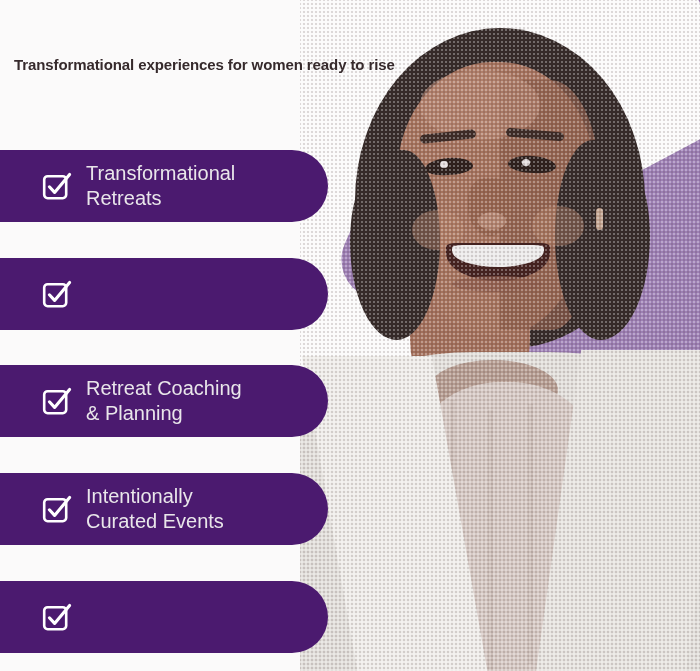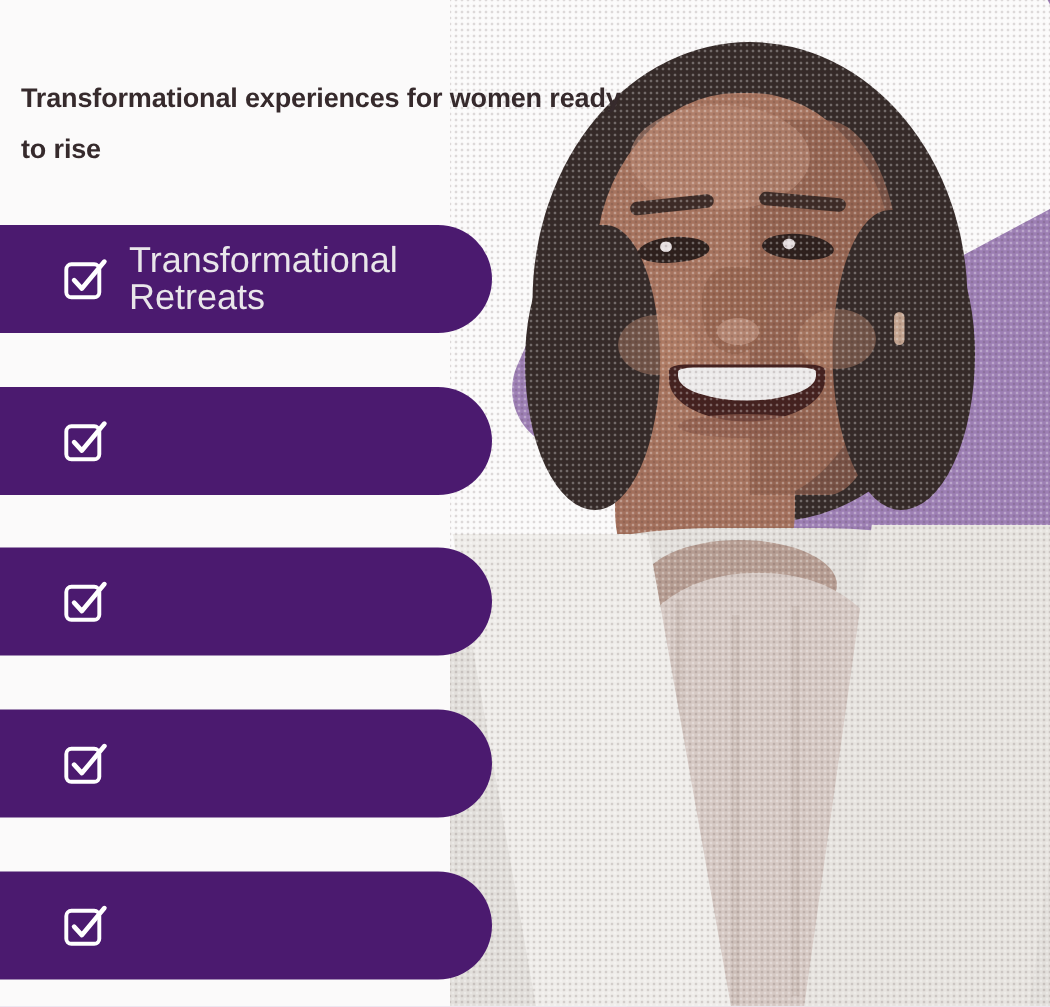--- a/index.html
+++ b/index.html
@@ -279,21 +279,21 @@
     background-position: 0 0, 2px 2px;
     pointer-events: none;
   }
 
   
   .heading {
     position: absolute;
     left: 14px;
     top: 48px;
     width: 410px;
-    font-size: 18px;
+    font-size: 15px;
     font-weight: bold;
     line-height: 34px;
     color: #362a2c;
     letter-spacing: -0.1px;
   }
 
   
   .pill {
     position: absolute;
     left: -18px;
@@ -308,21 +308,21 @@
   }
   .pill-icon {
     flex: 0 0 auto;
     width: 30px;
     height: 30px;
     position: relative;
     margin-right: 14px;
   }
   .pill-icon svg { display: block; overflow: visible; }
   .pill-text {
-    font-size: 24px;
+    font-size: 20px;
     line-height: 25px;
     color: #e9e6ea;
     white-space: pre-line;
   }
 </style>
 </head>
 <body>
 
 <div id="canvas">
 
@@ -384,29 +384,33 @@
     </span>
   </div>
 
   <div class="pill" style="top:365px;">
     <span class="pill-icon">
       <svg width="30" height="30" viewBox="0 0 30 30" fill="none">
         <rect x="2.2" y="5.2" width="22" height="22" rx="3.4" stroke="#ffffff" stroke-width="2.6"></rect>
         <path d="M7.4 15.8 L12.6 21.4 L27.6 3.4" stroke="#ffffff" stroke-width="3.1" stroke-linecap="round" stroke-linejoin="round"></path>
       </svg>
     </span>
+    <span class="pill-text">Retreat Coaching
+&amp; Planning</span>
   </div>
 
   <div class="pill" style="top:473px;">
     <span class="pill-icon">
       <svg width="30" height="30" viewBox="0 0 30 30" fill="none">
         <rect x="2.2" y="5.2" width="22" height="22" rx="3.4" stroke="#ffffff" stroke-width="2.6"></rect>
         <path d="M7.4 15.8 L12.6 21.4 L27.6 3.4" stroke="#ffffff" stroke-width="3.1" stroke-linecap="round" stroke-linejoin="round"></path>
       </svg>
     </span>
+    <span class="pill-text">Intentionally
+Curated Events</span>
   </div>
 
   <div class="pill" style="top:581px;">
     <span class="pill-icon">
       <svg width="30" height="30" viewBox="0 0 30 30" fill="none">
         <rect x="2.2" y="5.2" width="22" height="22" rx="3.4" stroke="#ffffff" stroke-width="2.6"></rect>
         <path d="M7.4 15.8 L12.6 21.4 L27.6 3.4" stroke="#ffffff" stroke-width="3.1" stroke-linecap="round" stroke-linejoin="round"></path>
       </svg>
     </span>
   </div>

